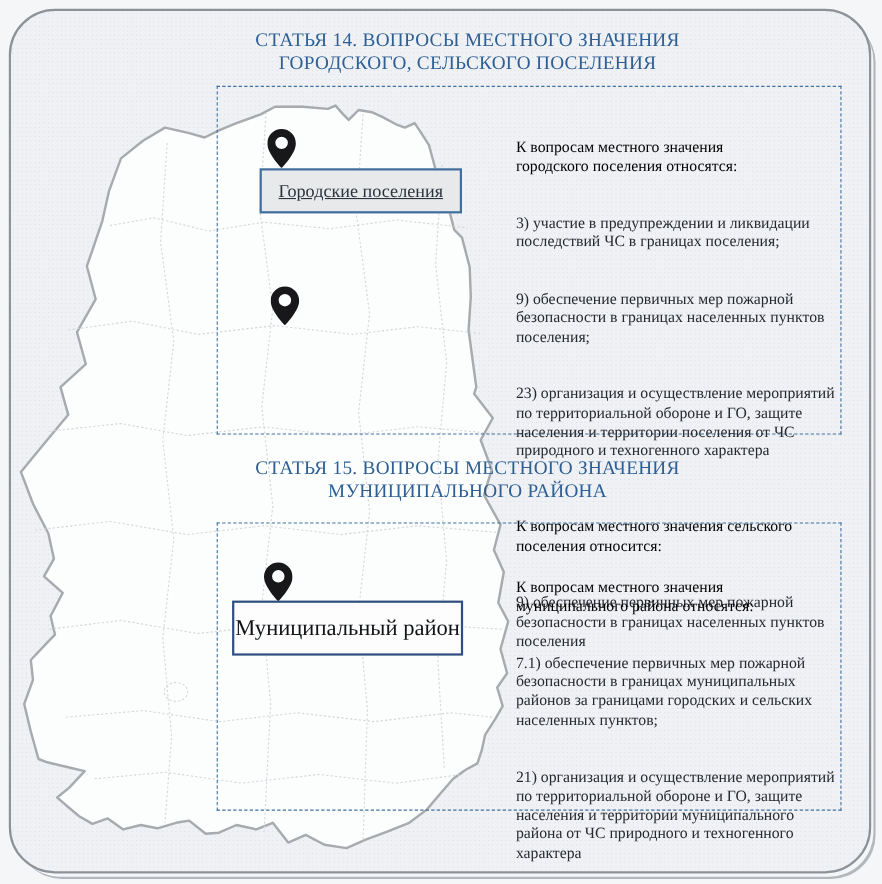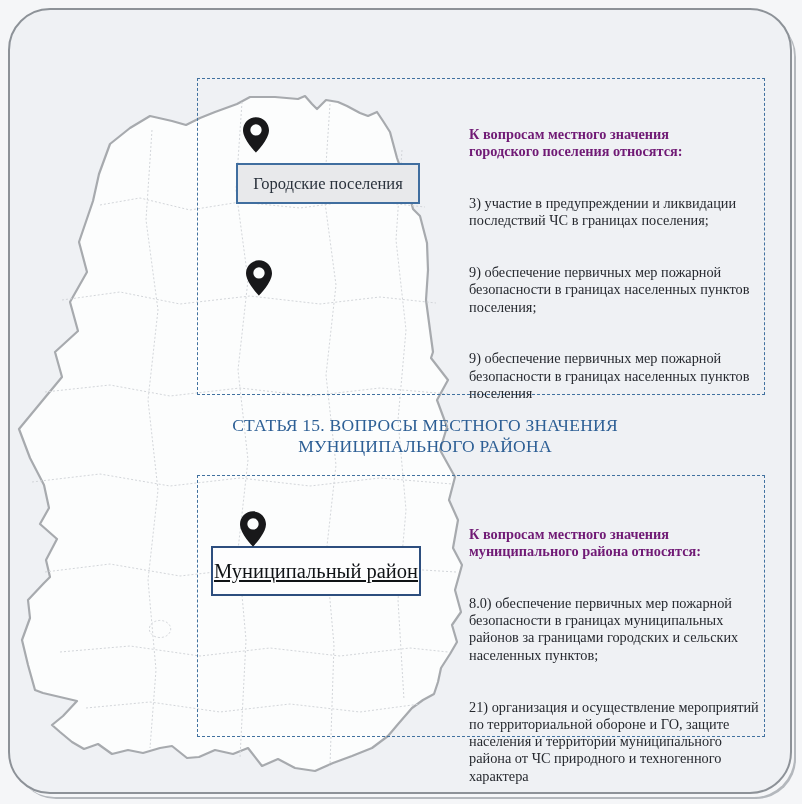--- a/index.html
+++ b/index.html
@@ -47,39 +47,39 @@
   .panel-15 { top:475px; height:262px; }
 
   .textcol {
     position:absolute; left:271px; width:300px;
     color:#26292f; font-size:14.3px; line-height:17.3px;
     white-space:pre;
     z-index:3;
   }
   .textcol-14 { top:12px; }
   .textcol-15 { top:15px; }
-  .lead { font-weight:bold; color:#701a75; }
+  .lead { font-weight:normal; color:#000000; }
   .gap  { margin-top:17px; }
 
   .map-label {
     position:absolute; z-index:4;
     display:flex; align-items:center; justify-content:center;
     text-align:center;
   }
   .label-urban, .label-rural {
     left:236px; width:184px; height:41px;
     background:#e8e9eb; border:2px solid #406e9f;
     color:#2a323c; font-size:16.5px;
   }
-  .label-urban { top:163px; }
+  .label-urban { top:153px;text-decoration:underline; }
   .label-rural { top:297px; }
   .label-district {
     left:211px; top:546px; width:210px; height:50px;
     background:#fdfdfe; border:2px solid #2d4e7e;
-    color:#101316; font-size:20.5px;text-decoration:underline;
+    color:#101316; font-size:20.5px;
   }
 
   .pin { position:absolute; width:26px; height:36px; z-index:5; }
   .pin svg { width:100%; height:100%; display:block; }
   .pin path { fill:#18181a; }
   .pin-urban    { left:243px; top:117px; }
   .pin-rural    { left:246px; top:260px; }
   .pin-district { left:240px; top:511px; }
 </style>
 </head>
@@ -98,44 +98,52 @@
     <path class="district" d="M45 572 L110 564 L180 576 L250 568 L320 576 L390 568 L456 572"></path>
     <path class="district" d="M60 652 L130 646 L200 656 L270 648 L340 656 L410 648 L448 652"></path>
     <path class="district" d="M86 708 L150 702 L220 712 L290 704 L360 712 L420 704"></path>
     <path class="district" d="M152 130 L146 220 L158 310 L148 400 L158 490 L148 580 L156 670 L150 748"></path>
     <path class="district" d="M242 102 L236 190 L248 280 L238 370 L248 460 L238 550 L246 640 L240 758"></path>
     <path class="district" d="M330 104 L324 195 L336 285 L326 375 L336 465 L326 555 L334 645 L330 766"></path>
     <path class="district" d="M402 150 L396 240 L406 330 L398 420 L406 510 L398 600 L404 700"></path>
     <path class="district" d="M150 626 a10 8 0 1 0 20 6 a10 8 0 1 0 -20 -6"></path>
   </svg>
 
+  <div class="title title-14">СТАТЬЯ 14. ВОПРОСЫ МЕСТНОГО ЗНАЧЕНИЯ
+ГОРОДСКОГО, СЕЛЬСКОГО ПОСЕЛЕНИЯ</div>
 
   <div class="panel panel-14">
     <div class="textcol textcol-14">
       <p class="lead">К вопросам местного значения
 городского поселения относятся:</p>
       <p class="item">3) участие в предупреждении и ликвидации
 последствий ЧС в границах поселения;</p>
       <p class="item">9) обеспечение первичных мер пожарной
 безопасности в границах населенных пунктов
 поселения;</p>
+      <p class="item">23) организация и осуществление мероприятий
+по территориальной обороне и ГО, защите
+населения и территории поселения от ЧС
+природного и техногенного характера</p>
+      <p class="lead gap">К вопросам местного значения сельского
+поселения относится:</p>
       <p class="item">9) обеспечение первичных мер пожарной
 безопасности в границах населенных пунктов
 поселения</p>
     </div>
   </div>
 
   <div class="title title-15">СТАТЬЯ 15. ВОПРОСЫ МЕСТНОГО ЗНАЧЕНИЯ
 МУНИЦИПАЛЬНОГО РАЙОНА</div>
 
   <div class="panel panel-15">
     <div class="textcol textcol-15">
       <p class="lead">К вопросам местного значения
 муниципального района относятся:</p>
-      <p class="item">8.0) обеспечение первичных мер пожарной
+      <p class="item">7.1) обеспечение первичных мер пожарной
 безопасности в границах муниципальных
 районов за границами городских и сельских
 населенных пунктов;</p>
       <p class="item">21) организация и осуществление мероприятий
 по территориальной обороне и ГО, защите
 населения и территории муниципального
 района от ЧС природного и техногенного
 характера</p>
     </div>
   </div>

